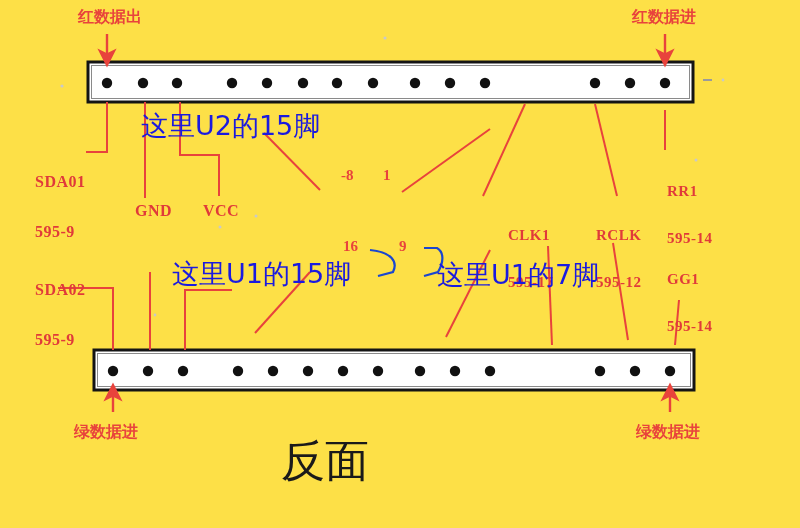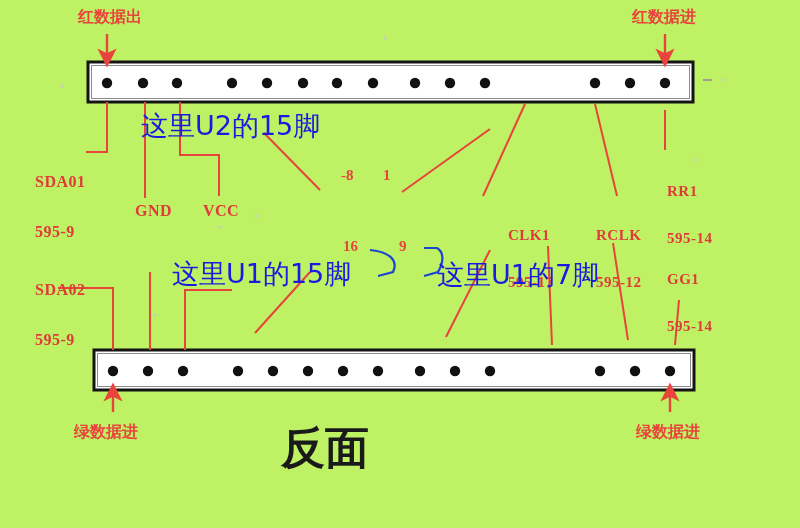--- a/index.html
+++ b/index.html
@@ -7,21 +7,21 @@
     padding: 0;
     background: #ffffff;
   }
   body {
     font-family: "Liberation Sans", sans-serif;
   }
   #canvas {
     position: relative;
     width: 800px;
     height: 528px;
-    background: #bef264;
+    background: #fde047;
     overflow: hidden;
   }
   #svg-layer {
     position: absolute;
     left: 0;
     top: 0;
     width: 800px;
     height: 528px;
   }
   .lbl {
@@ -42,21 +42,22 @@
     font-weight: bold;
   }
   .blue-cjk {
     color: #1a1ae0;
     font-family: "DejaVu Sans", sans-serif;
     font-weight: normal;
   }
   .black-cjk {
     color: #1a1a1a;
     font-family: "DejaVu Serif", serif;
-    font-weight: bold;
+    font-weight: normal;
+    margin-top: 13px;
   }
   .red-num {
     color: #e8433c;
     font-family: "Liberation Serif", serif;
     font-weight: bold;
   }
   .two-line span { display: block; }
 </style>
 </head>
 <body>

